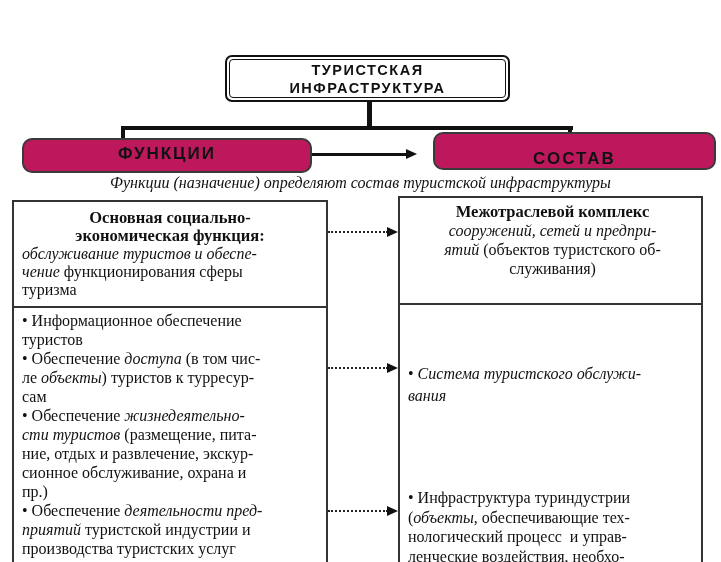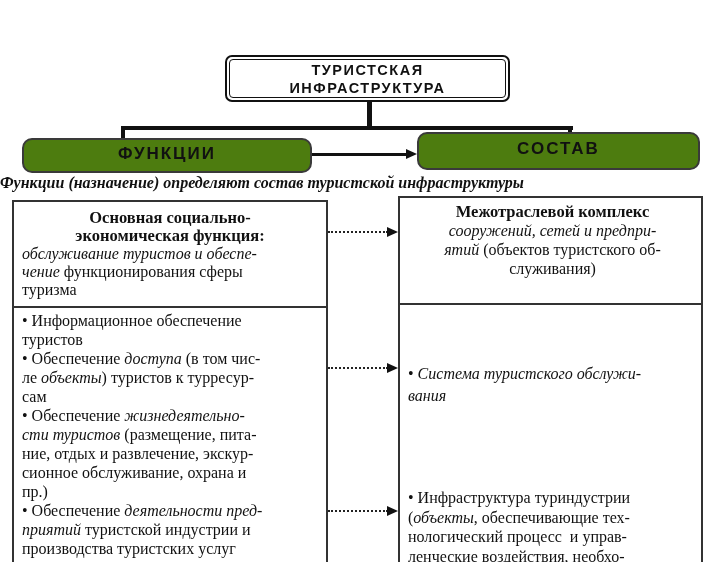--- a/index.html
+++ b/index.html
@@ -24,41 +24,41 @@
   .root-label {
     font-family:"Liberation Sans", sans-serif; font-weight:bold; font-size:14.5px;
     letter-spacing:1.5px; line-height:18px; white-space:pre-line;
   }
 
   
   .conn { position:absolute; background:var(--ink); }
 
   
   .node {
-    position:absolute; box-sizing:border-box; background:#4d7c0f;
+    position:absolute; box-sizing:border-box; background:#be185d;
     border:2px solid #3a3a3a; border-radius:10px;
     display:flex; justify-content:center;
     font-family:"Liberation Sans", sans-serif; font-weight:bold; font-size:17px;
     letter-spacing:2px; color:var(--ink);
   }
   .node-functions { left:22px; top:93px; width:290px; height:35px; padding-top:4px; }
-  .node-composition { left:417px; top:87px; width:283px; height:38px; padding-top:5px;text-align:center; }
+  .node-composition { left:433px; top:87px; width:283px; height:38px; padding-top:15px;text-align:center; }
 
   
   .solid-arrow-line { position:absolute; left:312px; top:108px; width:94px; height:3px; background:var(--ink); }
   .arrow-head {
     position:absolute; width:0; height:0;
     border-top:5px solid transparent; border-bottom:5px solid transparent;
     border-left:11px solid var(--ink);
   }
   .head-solid { left:406px; top:104px; }
 
   .caption {
-    position:absolute; left:0; top:128px; width:721px; 
-    font-size:16px; font-weight:bold; font-style:italic; line-height:20px;
+    position:absolute; left:0; top:128px; width:721px; text-align:center;
+    font-size:16px; font-weight:normal; font-style:italic; line-height:20px;
   }
 
   
   .panel { position:absolute; box-sizing:border-box; border:2px solid var(--panel-border); background:#fff; }
   .panel-left  { left:12px;  top:155px; width:316px; height:395px; }
   .panel-right { left:398px; top:151px; width:305px; height:409px; }
   .sec1-left  { box-sizing:border-box; height:106px; border-bottom:2px solid var(--panel-border); padding:7px 8px 0 8px; }
   .sec1-right { box-sizing:border-box; height:107px; border-bottom:2px solid var(--panel-border); padding:4px 6px 0 10px; text-align:center; }
   .lp-title { text-align:center; font-weight:bold; font-size:16.5px; line-height:18px; white-space:pre-line; }
   .lp-subtitle { font-size:16px; line-height:18px; }

